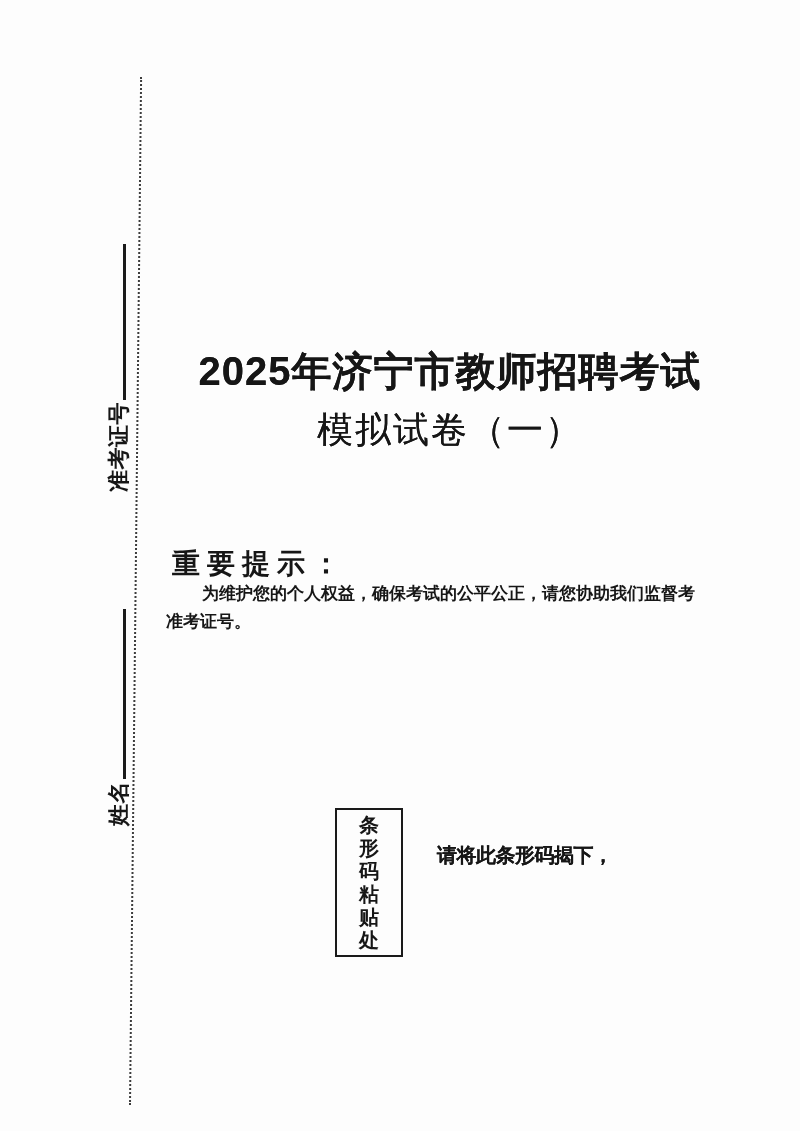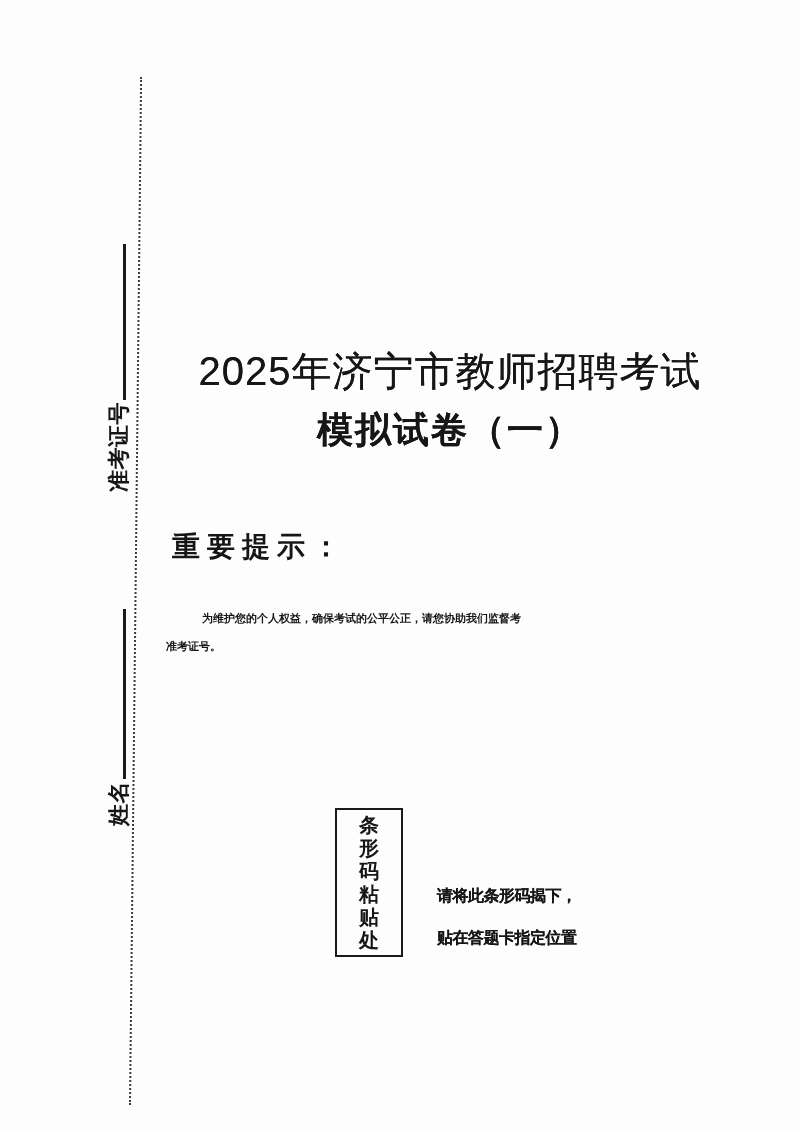--- a/index.html
+++ b/index.html
@@ -37,59 +37,58 @@
     border-bottom:3.5px solid #1b1b1b;
     margin-left:2px;
   }
   .v-admission{left:102px;top:492px;}
   .v-admission .fill-line{width:156px;}
   .v-name{left:102px;top:826px;}
   .v-name .fill-line{width:170px;}
 
   .title-wrap{left:140px;top:350px;width:620px;text-align:center;}
   .title-line1{
-    font-size:40px;font-weight:400;line-height:42px;
+    font-size:40px;font-weight:700;line-height:42px;
     letter-spacing:1px;
     text-shadow:0 0 0.5px #222;
   }
   .title-line2{
     margin-top:19px;
-    font-size:36px;font-weight:700;line-height:38px;
+    font-size:36px;font-weight:400;line-height:38px;
     letter-spacing:2px;
     text-shadow:0 0 0.5px #222;
   }
 
   .notice-heading{
-    left:172px;top:532px;
+    left:172px;top:549px;
     font-size:28px;font-weight:700;line-height:30px;
     letter-spacing:7px;
   }
   .notice-body{
-    left:166px;top:604px;width:545px;
-    font-size:11px;font-weight:700;line-height:28px;
+    left:166px;top:580px;width:545px;
+    font-size:17px;font-weight:700;line-height:28px;
     letter-spacing:0;
   }
   .notice-body .para{margin:0 0 6px 0;}
   .notice-body .line{height:28px;white-space:nowrap;}
   .notice-body .line.indent{padding-left:36px;}
 
   .barcode-box{
     left:335px;top:808px;width:68px;height:149px;
     border:2px solid #1a1a1a;
     box-sizing:border-box;
     display:flex;flex-direction:column;
     align-items:center;justify-content:center;
     font-size:20px;font-weight:700;line-height:23px;
     letter-spacing:0;
   }
   .barcode-instr{
-    font-size:16px;font-weight:700;line-height:23px;
+    font-size:20px;font-weight:700;line-height:23px;
     letter-spacing:-0.5px;white-space:nowrap;
     text-shadow:0 0 0.4px #222;
-    margin-top:40px;
   }
   .instr-1{left:437px;top:844px;}
   .instr-2{left:437px;top:886px;}
 </style>
 </head>
 <body>
 
 <div class="page">
 
   <div class="abs seam-line"></div>
@@ -119,15 +118,14 @@
   <div class="abs barcode-box">
     <span>条</span>
     <span>形</span>
     <span>码</span>
     <span>粘</span>
     <span>贴</span>
     <span>处</span>
   </div>
 
   <div class="abs barcode-instr instr-1">请将此条形码揭下，</div>
-  <div class="abs barcode-instr instr-2">贴在答题卡指定位置</div>
 
 </div>
 
 </body></html>

